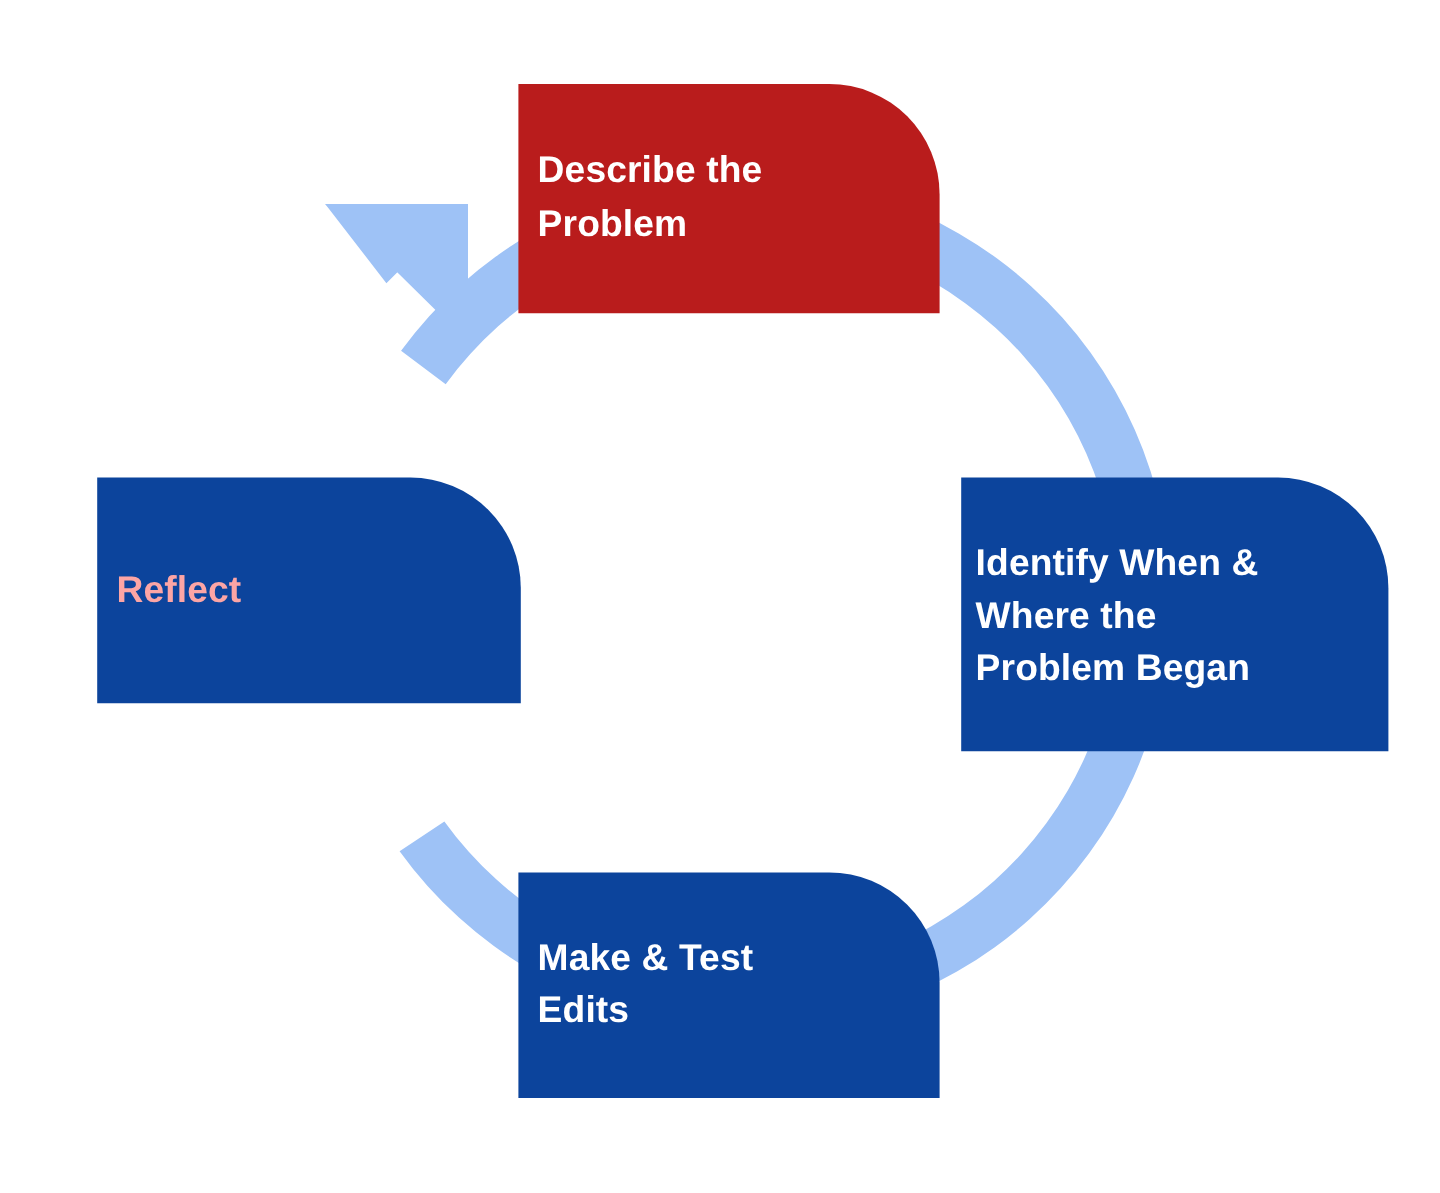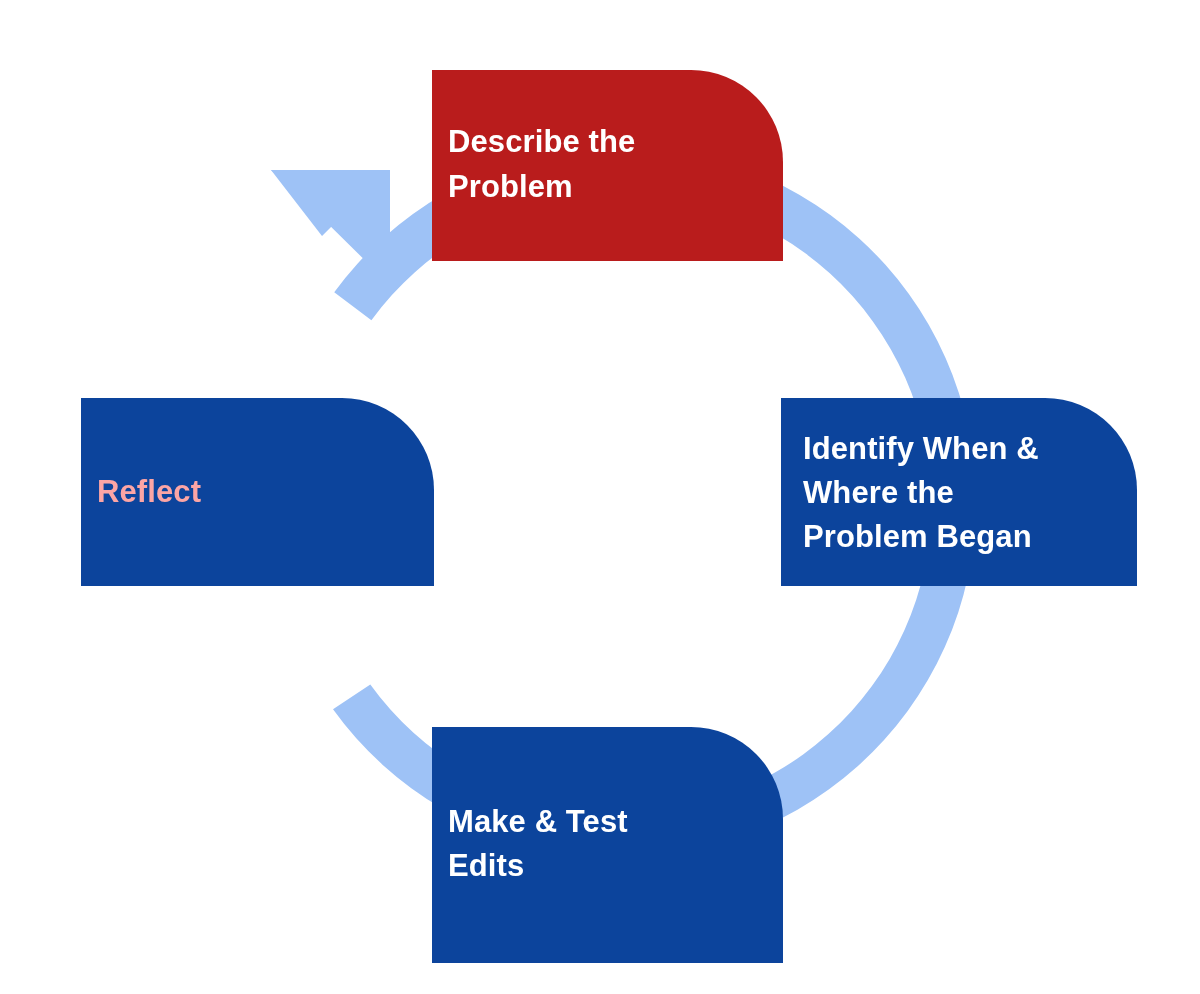--- a/index.html
+++ b/index.html
@@ -51,36 +51,36 @@
     width: 351px;
     height: 191px;
     border-top-right-radius: 92px;
     padding-left: 16px;
     padding-right: 18px;
   }
   #box-describe .step-label { margin-top: -2px; }
 
   
   #box-identify {
-    left: 781px;
+    left: 801px;
     top: 398px;
     width: 356px;
-    height: 188px;
+    height: 228px;
     border-top-right-radius: 92px;
-    padding-left: 22px;
+    padding-left: 12px;
     padding-right: 16px;
   }
   #box-identify .step-label { margin-top: 2px; }
 
   
   #box-make {
     left: 432px;
     top: 727px;
     width: 351px;
-    height: 236px;
+    height: 188px;
     border-top-right-radius: 92px;
     padding-left: 16px;
     padding-right: 18px;
   }
   #box-make .step-label { margin-top: -2px; }
 
   
   #box-reflect {
     left: 81px;
     top: 398px;

